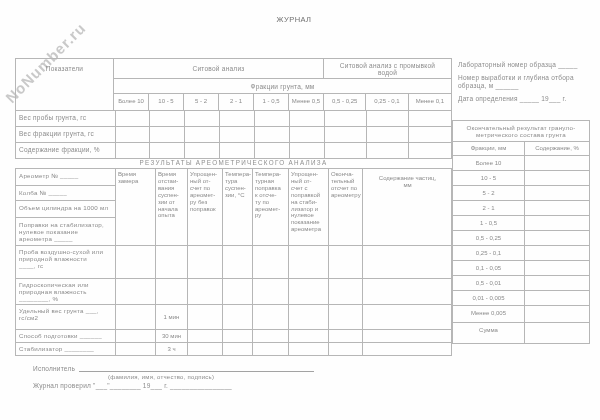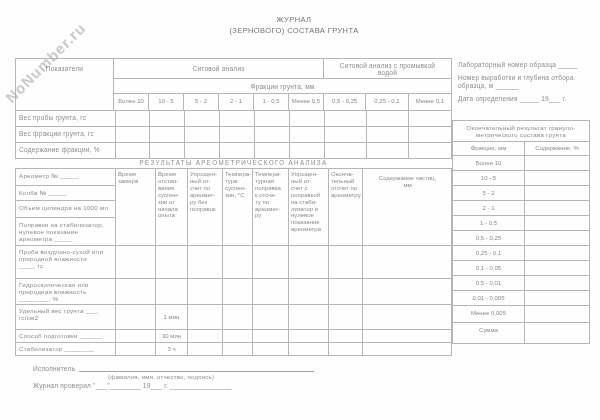--- a/index.html
+++ b/index.html
@@ -86,21 +86,20 @@
   .footer-note{left:108px;top:374px;font-size:6px}
   .footer-check{left:33px;top:382px}
 </style>
 </head>
 <body>
 
 <div class="watermark">NoNumber.ru</div>
 
 <div class="abs title">
   <div>ЖУРНАЛ</div>
-  <div>(ЗЕРНОВОГО) СОСТАВА ГРУНТА</div>
 </div>
 
 <div class="abs sieve-table">
   <div class="sieve-top">
     <div class="ind-cell">Показатели</div>
     <div class="sieve-hdr">
       <div class="grp-row">
         <div class="g1">Ситовой анализ</div>
         <div class="g2">Ситовой анализ с промывкой
 водой</div>

